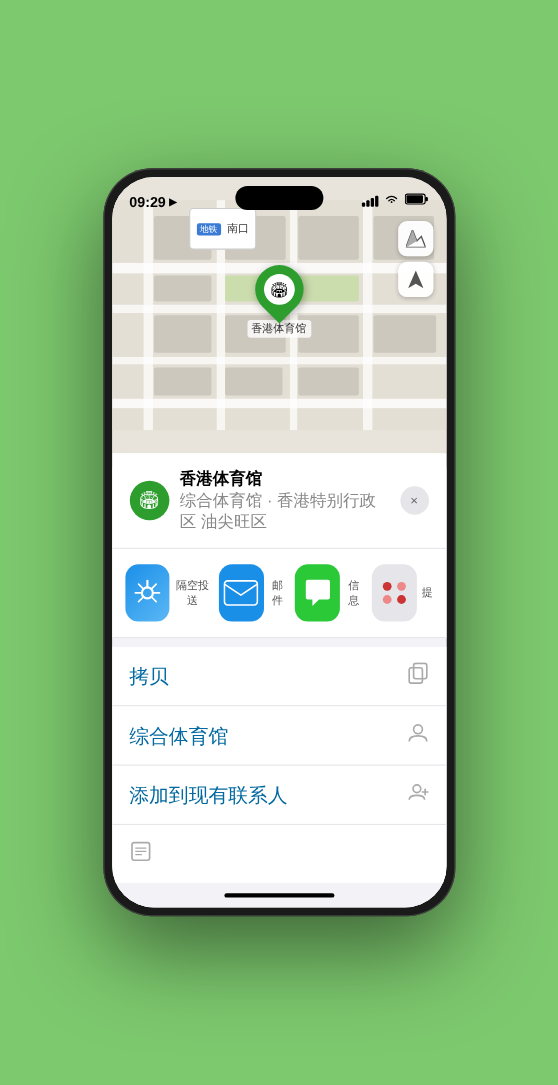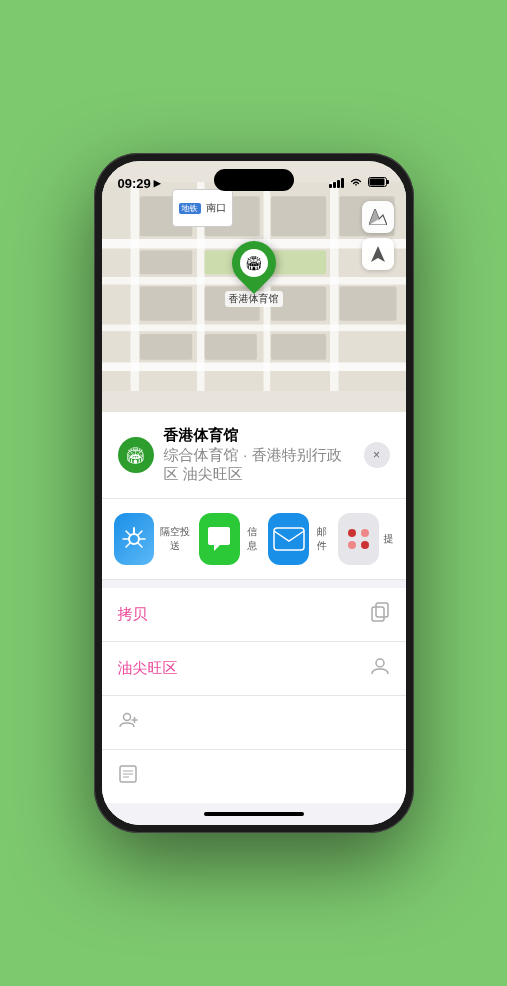--- a/index.html
+++ b/index.html
@@ -298,22 +298,22 @@
       justify-content: space-between;
       padding: 14px 16px;
       border-bottom: 1px solid #e5e5ea;
     }
 
     .action-item:last-child {
       border-bottom: none;
     }
 
     .action-label {
-      font-size: 15px;
-      color: #ec4899;
+      font-size: 18px;
+      color: #0369a1;
     }
 
     .action-icon {
       font-size: 18px;
       color: #aaa;
     }
 
     
     .notes-highlighted {
       outline: 2.5px solid #d4222a;
@@ -456,36 +456,36 @@
               <path d="M10.5 10.5 L6 6" stroke="#fff" stroke-width="1.5" stroke-linecap="round"></path>
               <path d="M17.5 10.5 L22 6" stroke="#fff" stroke-width="1.5" stroke-linecap="round"></path>
               <path d="M10.5 17.5 L6 22" stroke="#fff" stroke-width="1.5" stroke-linecap="round"></path>
               <path d="M17.5 17.5 L22 22" stroke="#fff" stroke-width="1.5" stroke-linecap="round"></path>
             </svg>
           </div>
           <span class="app-icon-label">隔空投送</span>
         </div>
 
         <div class="app-icon-item">
-          <div class="app-icon-img message">
-            <svg width="30" height="28" viewBox="0 0 30 28">
-              <path d="M4 4 Q4 2 6 2 L24 2 Q26 2 26 4 L26 18 Q26 20 24 20 L16 20 L10 26 L10 20 L6 20 Q4 20 4 18 Z" fill="#fff"></path>
-            </svg>
-          </div>
-          <span class="app-icon-label">信息</span>
-        </div>
-
-        <div class="app-icon-item">
           <div class="app-icon-img mail">
             <svg width="32" height="24" viewBox="0 0 32 24">
               <rect x="1" y="1" width="30" height="22" rx="3" fill="none" stroke="#fff" stroke-width="1.5"></rect>
               <path d="M1 4 L16 14 L31 4" stroke="#fff" stroke-width="1.5" fill="none"></path>
             </svg>
           </div>
           <span class="app-icon-label">邮件</span>
+        </div>
+
+        <div class="app-icon-item">
+          <div class="app-icon-img message">
+            <svg width="30" height="28" viewBox="0 0 30 28">
+              <path d="M4 4 Q4 2 6 2 L24 2 Q26 2 26 4 L26 18 Q26 20 24 20 L16 20 L10 26 L10 20 L6 20 Q4 20 4 18 Z" fill="#fff"></path>
+            </svg>
+          </div>
+          <span class="app-icon-label">信息</span>
         </div>
 
 
         <div class="app-icon-item">
           <div class="app-icon-img more" style="display:flex;flex-direction:column;align-items:center;justify-content:center;gap:4px;">
             <div style="display:flex;gap:4px;flex-direction:column;align-items:center;">
               <div style="display:flex;gap:5px;">
                 <div style="width:8px;height:8px;border-radius:50%;background:#c33;"></div>
                 <div style="width:8px;height:8px;border-radius:50%;background:#e88;"></div>
               </div>
@@ -506,30 +506,31 @@
           <span class="action-label">拷贝</span>
           <span class="action-icon">
             <svg width="20" height="20" viewBox="0 0 20 20">
               <rect x="6" y="1" width="12" height="14" rx="2" fill="none" stroke="#aaa" stroke-width="1.5"></rect>
               <rect x="2" y="5" width="12" height="14" rx="2" fill="none" stroke="#aaa" stroke-width="1.5"></rect>
             </svg>
           </span>
         </div>
 
         <div class="action-item">
-          <span class="action-label">油尖旺区</span>
+          <span class="action-label">综合体育馆</span>
           <span class="action-icon">
             <svg width="20" height="20" viewBox="0 0 20 20">
               <circle cx="10" cy="7" r="4" fill="none" stroke="#aaa" stroke-width="1.5"></circle>
               <path d="M2 18 Q2 13 10 13 Q18 13 18 18" fill="none" stroke="#aaa" stroke-width="1.5"></path>
             </svg>
           </span>
         </div>
 
         <div class="action-item">
+          <span class="action-label">添加到现有联系人</span>
           <span class="action-icon">
             <svg width="20" height="20" viewBox="0 0 20 20">
               <circle cx="9" cy="7" r="3.5" fill="none" stroke="#aaa" stroke-width="1.5"></circle>
               <path d="M2 17 Q2 13 9 13 Q16 13 16 17" fill="none" stroke="#aaa" stroke-width="1.5"></path>
               <line x1="14" y1="10" x2="19" y2="10" stroke="#aaa" stroke-width="1.5" stroke-linecap="round"></line>
               <line x1="16.5" y1="7.5" x2="16.5" y2="12.5" stroke="#aaa" stroke-width="1.5" stroke-linecap="round"></line>
             </svg>
           </span>
         </div>
 

